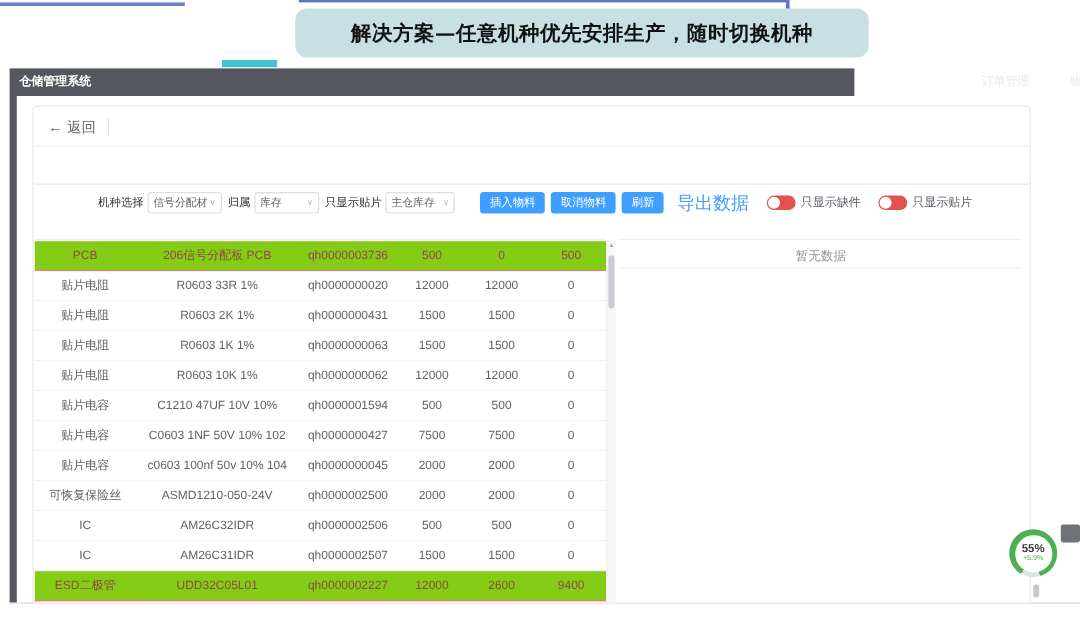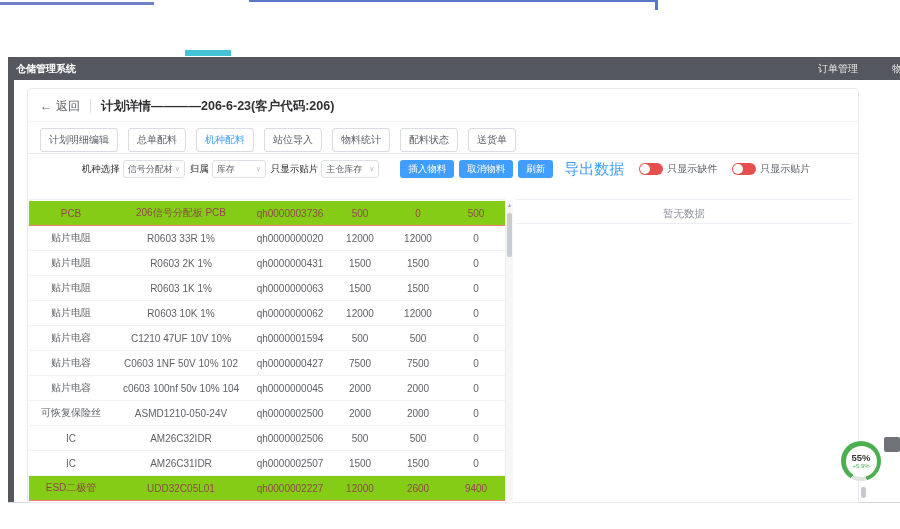--- a/index.html
+++ b/index.html
@@ -11,21 +11,21 @@
   .decor-top-h { position: absolute; left: 249px; top: 0; width: 408px; height: 2px; background: #5b76c9; }
   .decor-top-v { position: absolute; left: 655px; top: 0; width: 3px; height: 10px; background: #5b76c9; }
   .decor-cyan { position: absolute; left: 185px; top: 50px; width: 46px; height: 6px; background: #46c2d5; }
 
   .banner { position: absolute; left: 246px; top: 7px; width: 478px; height: 41px; background: #c9e0e3;
     border-radius: 10px; display: flex; align-items: center; justify-content: center;
     font-family: "DejaVu Serif", serif; font-weight: bold; font-size: 17px; color: #121212; letter-spacing: .5px; }
 
   
   .window { position: absolute; left: 8px; top: 57px; width: 892px; height: 446px; background: #fff; border-bottom: 1px solid #d9d9d9; }
-  .win-topbar { position: absolute; left: 0; top: 0; width: 892px; height: 23px; background: #54575d; }
+  .win-topbar { position: absolute; left: 0; top: 0; width: 704px; height: 23px; background: #54575d; }
   .win-title { position: absolute; left: 8px; top: 0; line-height: 23px; font-size: 10px; font-weight: bold; color: #fff; }
   .win-nav { position: absolute; top: 0; line-height: 23px; font-size: 10px; color: #e8e8e8; white-space: nowrap; }
   .win-nav1 { left: 810px; }
   .win-nav2 { left: 884px; }
   .win-left-edge { position: absolute; left: 0; top: 23px; width: 6px; height: 422px; background: #54575d; }
 
   .card { position: absolute; left: 19px; top: 31px; width: 832px; height: 415px; background: #fff;
     border: 1px solid #e7e9ec; border-radius: 4px 4px 0 0; }
 
   .back-row { position: absolute; left: 12px; top: 7px; height: 20px; display: flex; align-items: center; }
@@ -92,47 +92,40 @@
 </head>
 <body>
 
 <div class="slide">
 
   <div class="decor-line-left"></div>
   <div class="decor-top-h"></div>
   <div class="decor-top-v"></div>
   <div class="decor-cyan"></div>
 
+  <div class="banner">
+    <span>解决方案—任意机种优先安排生产，随时切换机种</span>
+  </div>
 
   <div class="window">
     <div class="win-topbar">
       <span class="win-title">仓储管理系统</span>
     <span class="win-nav win-nav1">订单管理</span>
         <span class="win-nav win-nav2">物料管理</span>
       </div>
     <div class="win-left-edge"></div>
 
     <div class="card">
       <div class="back-row">
         <span class="back-arrow">←</span>
         <span class="back-label">返回</span>
         <span class="vdiv"></span>
-        <span class="page-title">计划详情————206-6-23(客户代码:206)</span>
       </div>
       <div class="row-divider"></div>
 
-      <div class="tabs">
-          <div class="tab">计划明细编辑</div>
-          <div class="tab">总单配料</div>
-          <div class="tab active">机种配料</div>
-          <div class="tab">站位导入</div>
-          <div class="tab">物料统计</div>
-          <div class="tab">配料状态</div>
-          <div class="tab">送货单</div>
-        </div>
       <div class="tabs-underline"></div>
 
       <div class="toolbar">
           <div class="tb-field">
             <span class="tb-label">机种选择</span>
             <div class="tb-select w1">
               <span class="tb-val">信号分配材</span>
               <span class="chev">∨</span>
             </div>
           </div>

